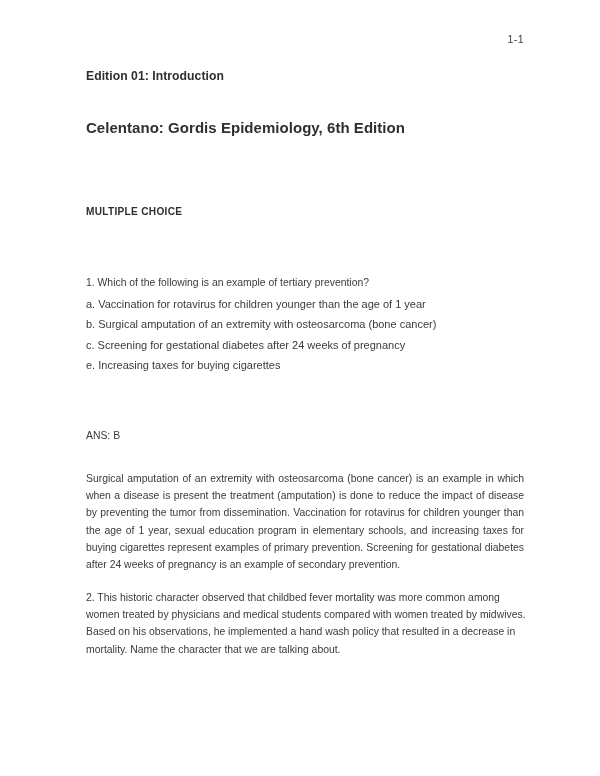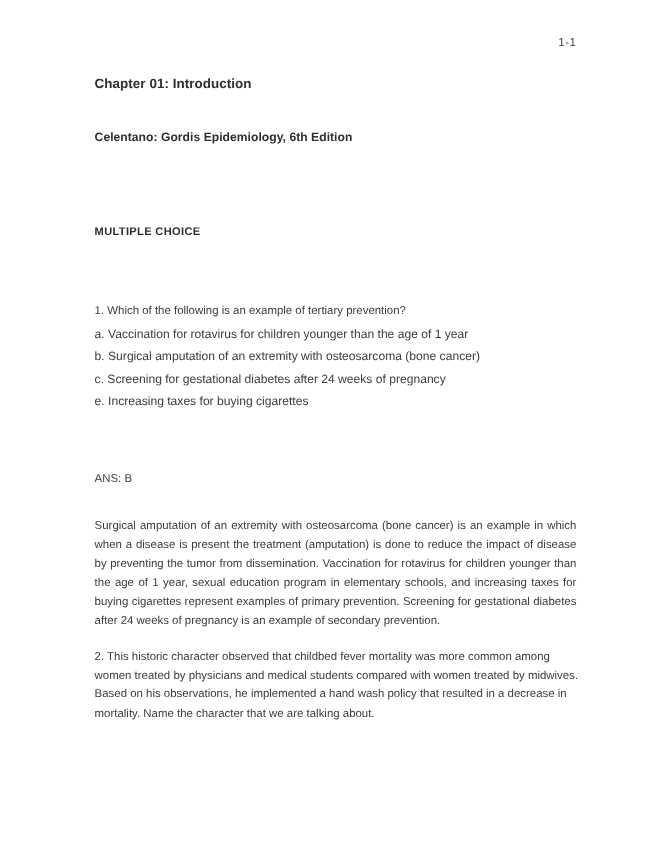--- a/index.html
+++ b/index.html
@@ -39,21 +39,21 @@
     top: 69px;
     font-size: 12.2px;
     font-weight: bold;
     letter-spacing: 0.05px;
     color: #2f2f2f;
   }
   .edition-line {
     position: absolute;
     left: 86px;
     top: 119px;
-    font-size: 11px;
+    font-size: 15px;
     font-weight: bold;
     letter-spacing: 0.04px;
     color: #2f2f2f;
   }
   .section-label {
     position: absolute;
     left: 86px;
     top: 206px;
     font-size: 10.1px;
     font-weight: bold;
@@ -117,21 +117,21 @@
     margin-left: 12px;
   }
 </style>
 </head>
 <body>
 
 <div class="page">
 
   <div class="page-number">1-1</div>
 
-  <div class="chapter-title">Chapter 01: Introduction</div>
+  <div class="chapter-title">Edition 01: Introduction</div>
 
   <div class="edition-line">Celentano: Gordis Epidemiology, 6th Edition</div>
 
   <div class="section-label">MULTIPLE CHOICE</div>
 
   <div class="q1-stem">1. Which of the following is an example of tertiary prevention?</div>
 
   <div class="options">
     <div class="option-line">a. Vaccination for rotavirus for children younger than the age of 1 year</div>
     <div class="option-line">b. Surgical amputation of an extremity with osteosarcoma (bone cancer)</div>

